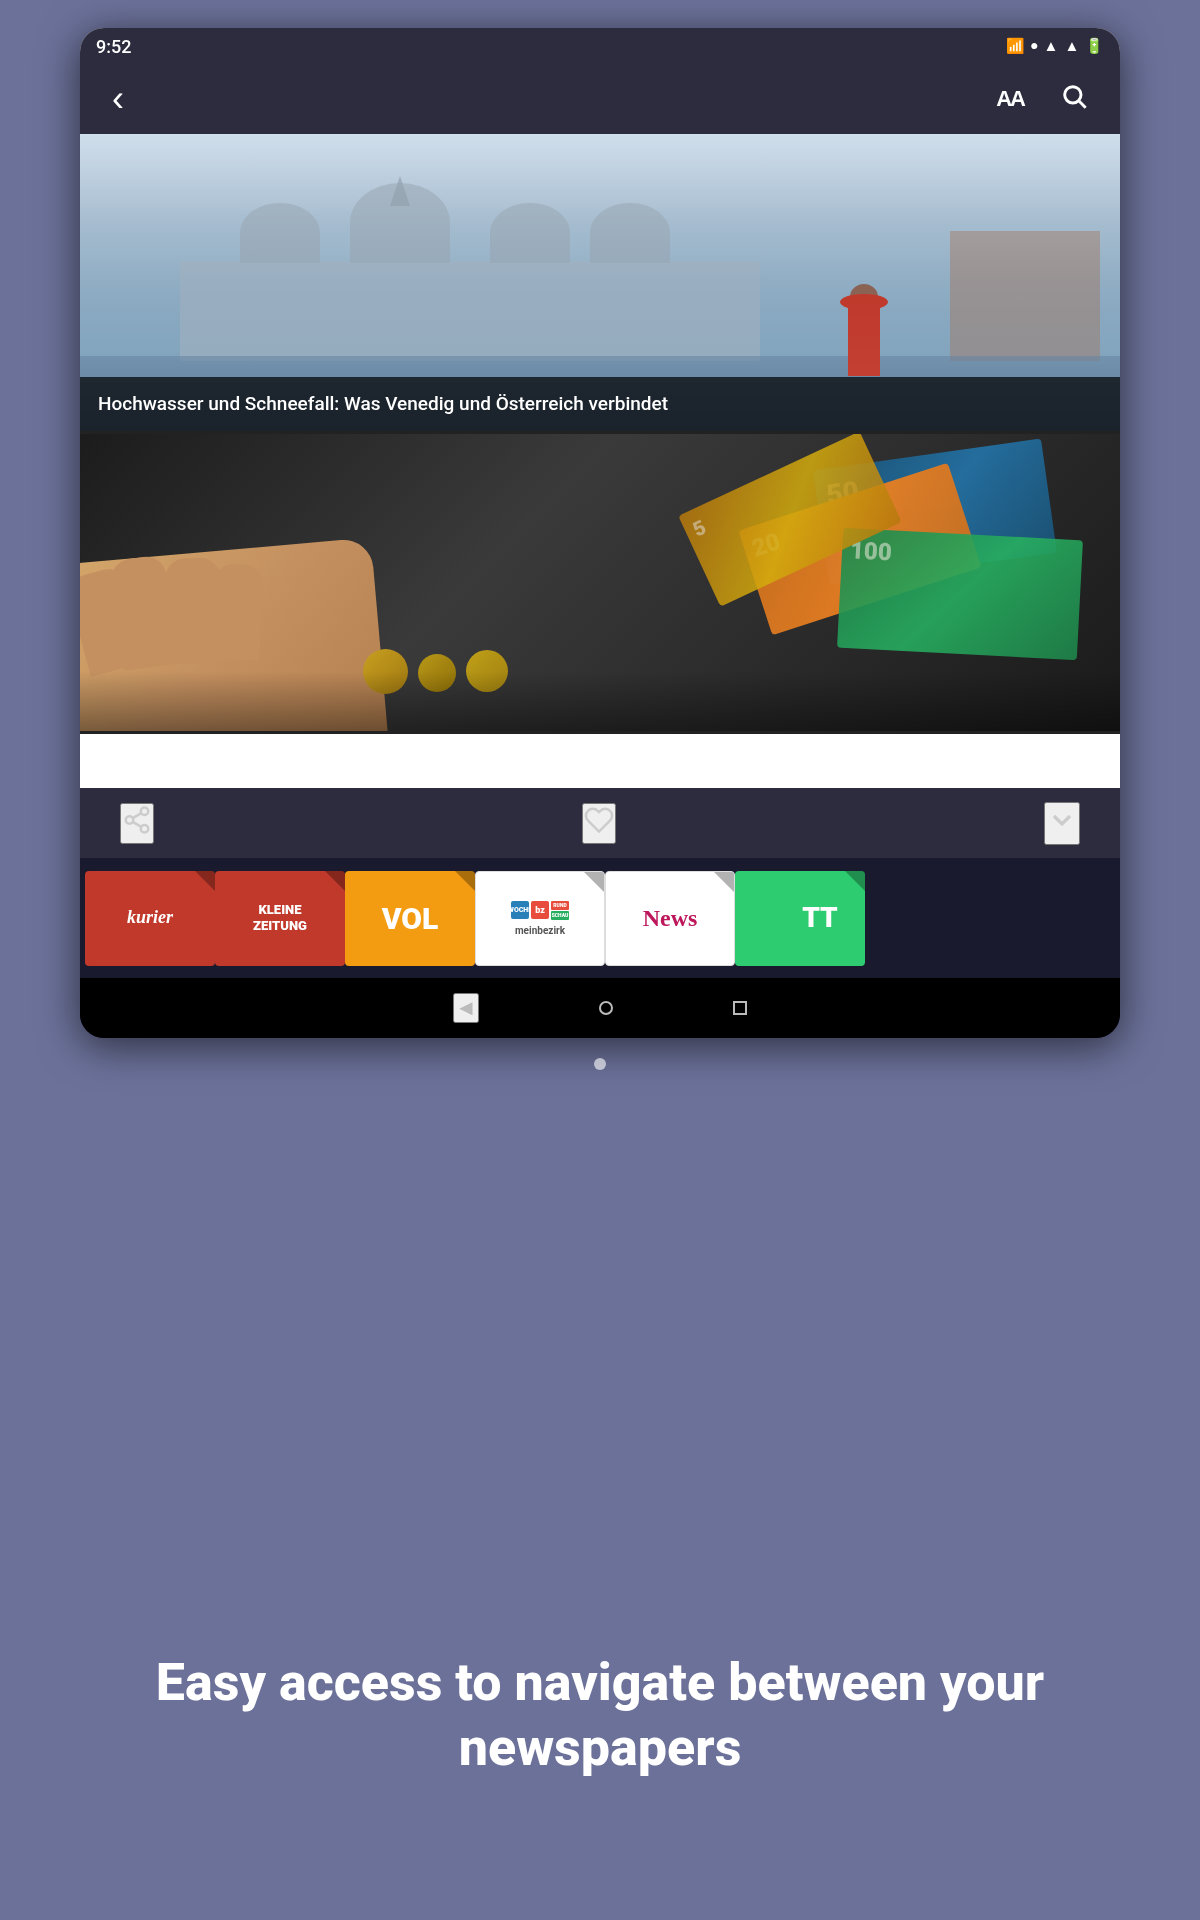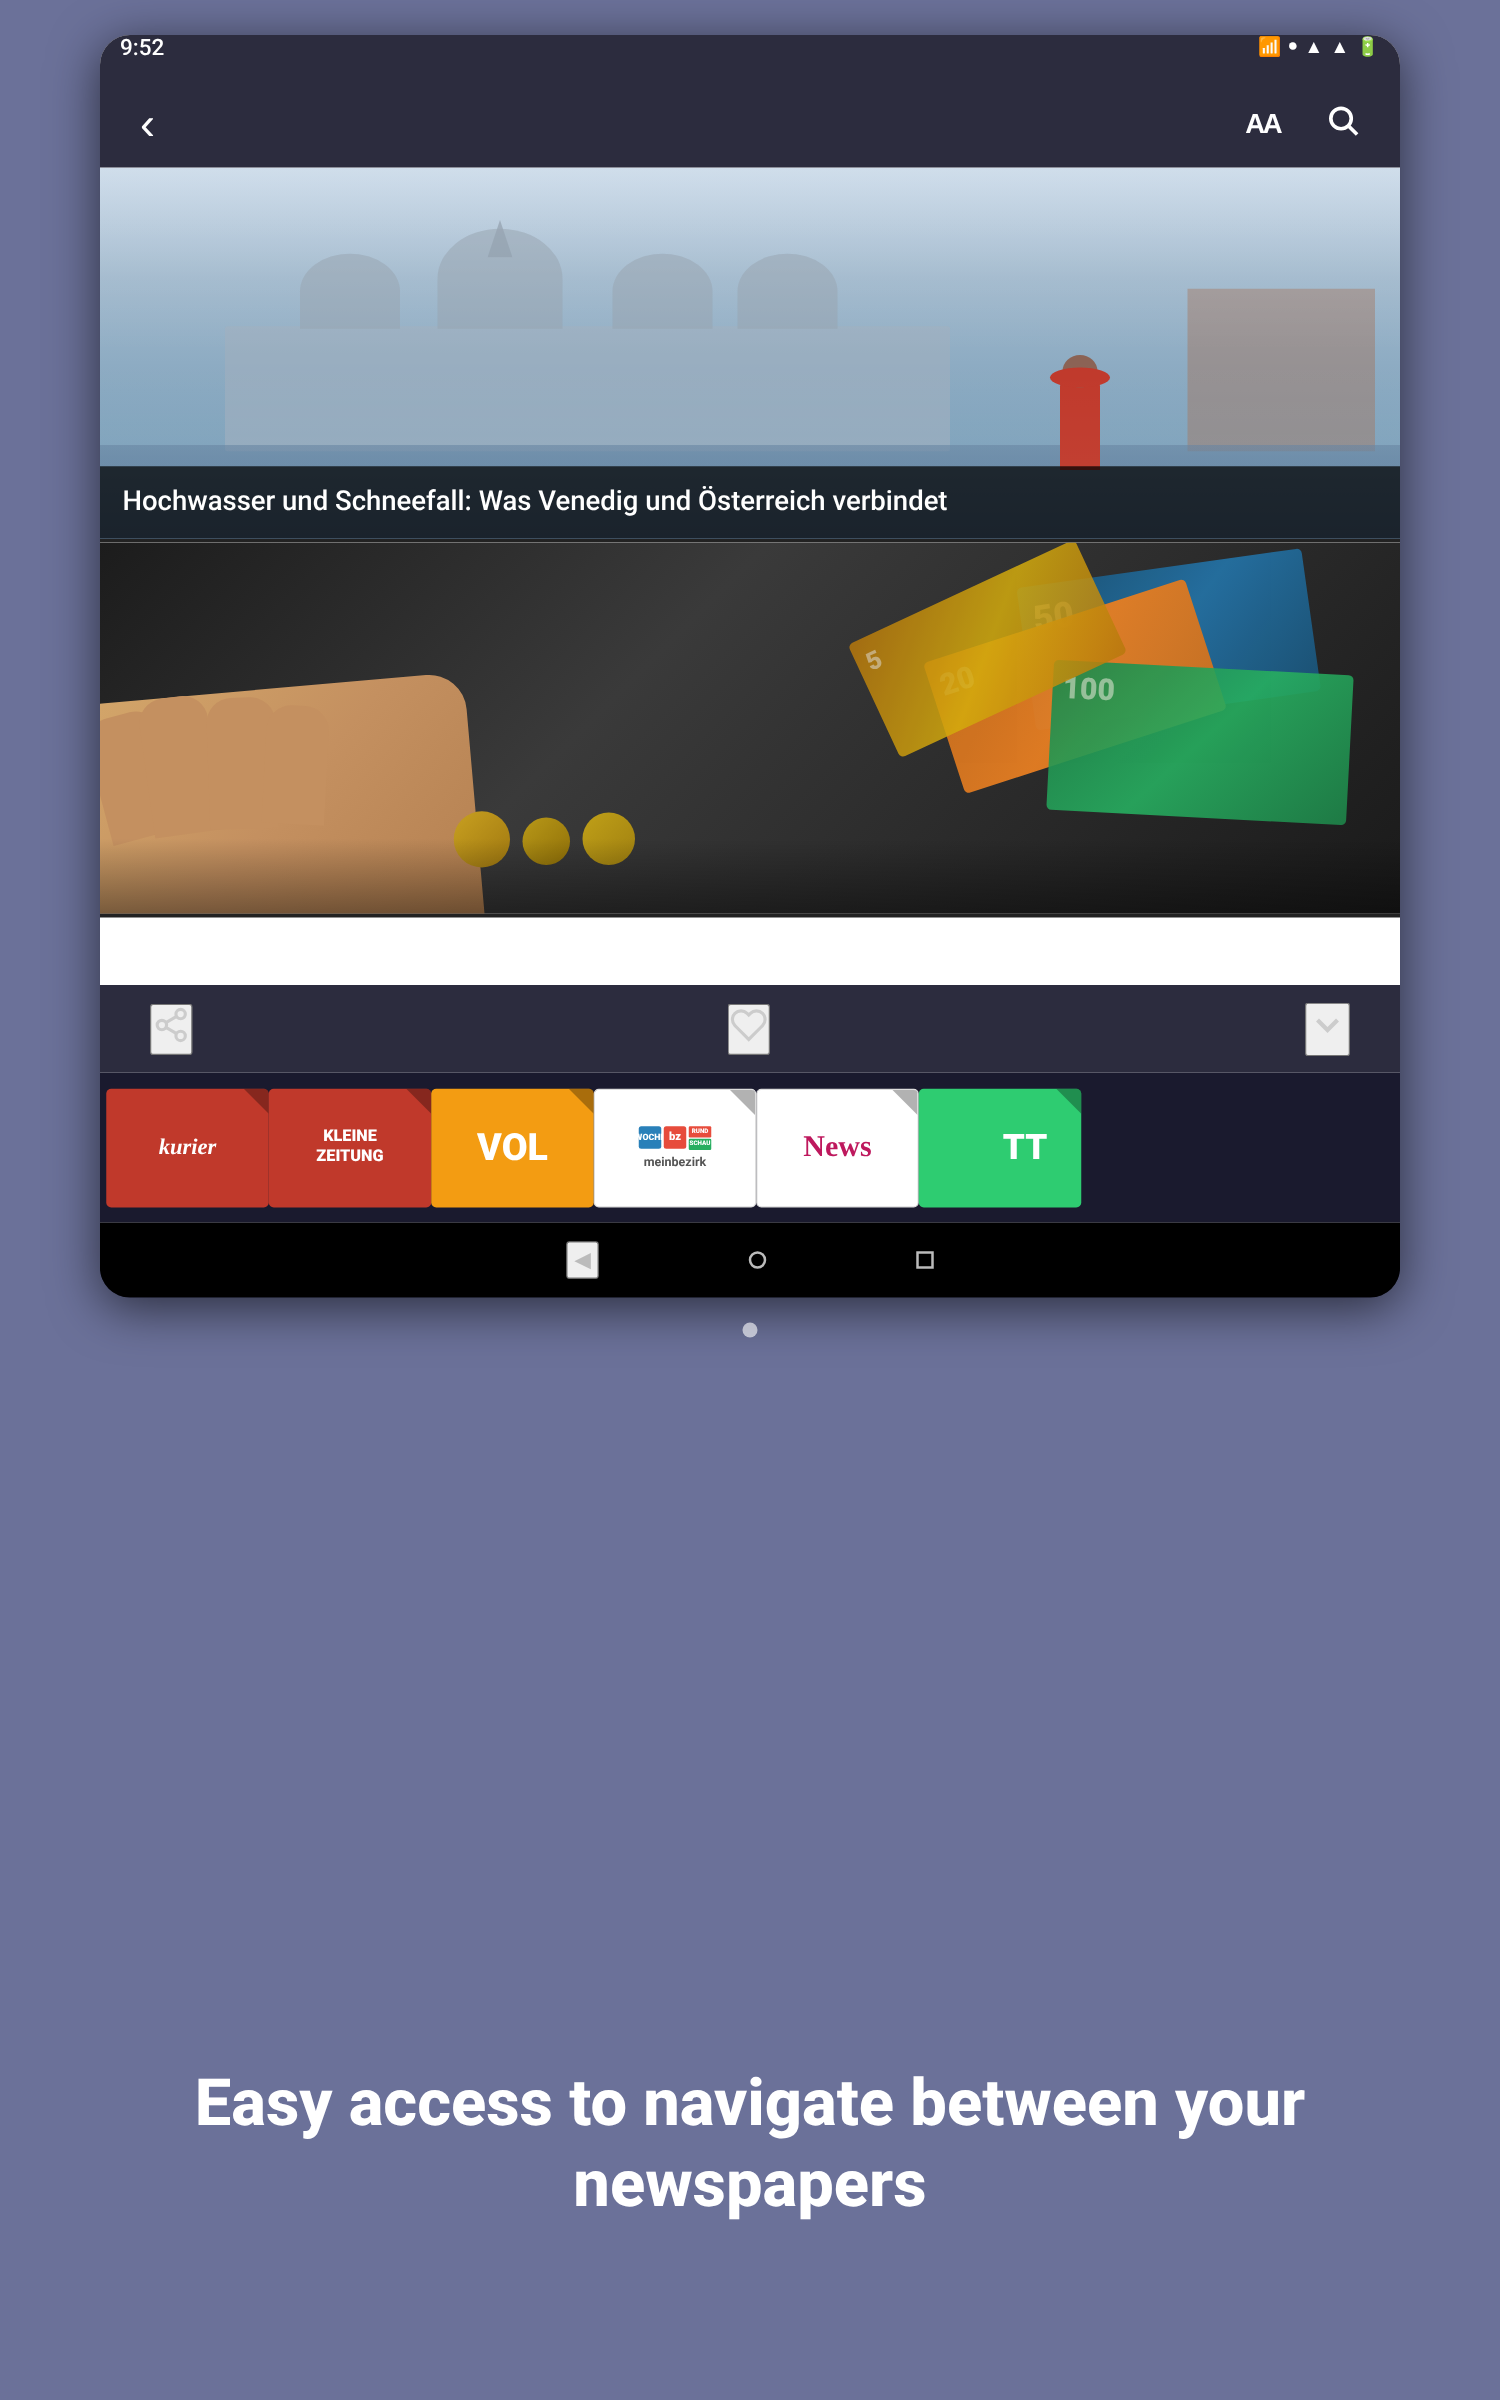--- a/index.html
+++ b/index.html
@@ -45,21 +45,21 @@
 
     
     .status-bar {
       position: absolute;
       top: 0;
       left: 0;
       right: 0;
       height: 36px;
       background: #2c2c3e;
       display: flex;
-      align-items: flex-start;
+      align-items: center;
       justify-content: space-between;
       padding: 0 16px;
       z-index: 10;
     }
     .status-bar .time {
       color: #fff;
       font-size: 18px;
       font-weight: 500;
     }
     .status-bar .icons {
@@ -139,21 +139,21 @@
     }
 
     .article-caption {
       position: absolute;
       bottom: 0;
       left: 0;
       right: 0;
       background: rgba(0,0,0,0.72);
       color: #fff;
       padding: 14px 18px;
-      font-size: 22px;
+      font-size: 19px;
       font-weight: 500;
       line-height: 1.35;
     }
 
     
     .action-bar {
       position: absolute;
       bottom: 120px;
       left: 0;
       right: 0;

